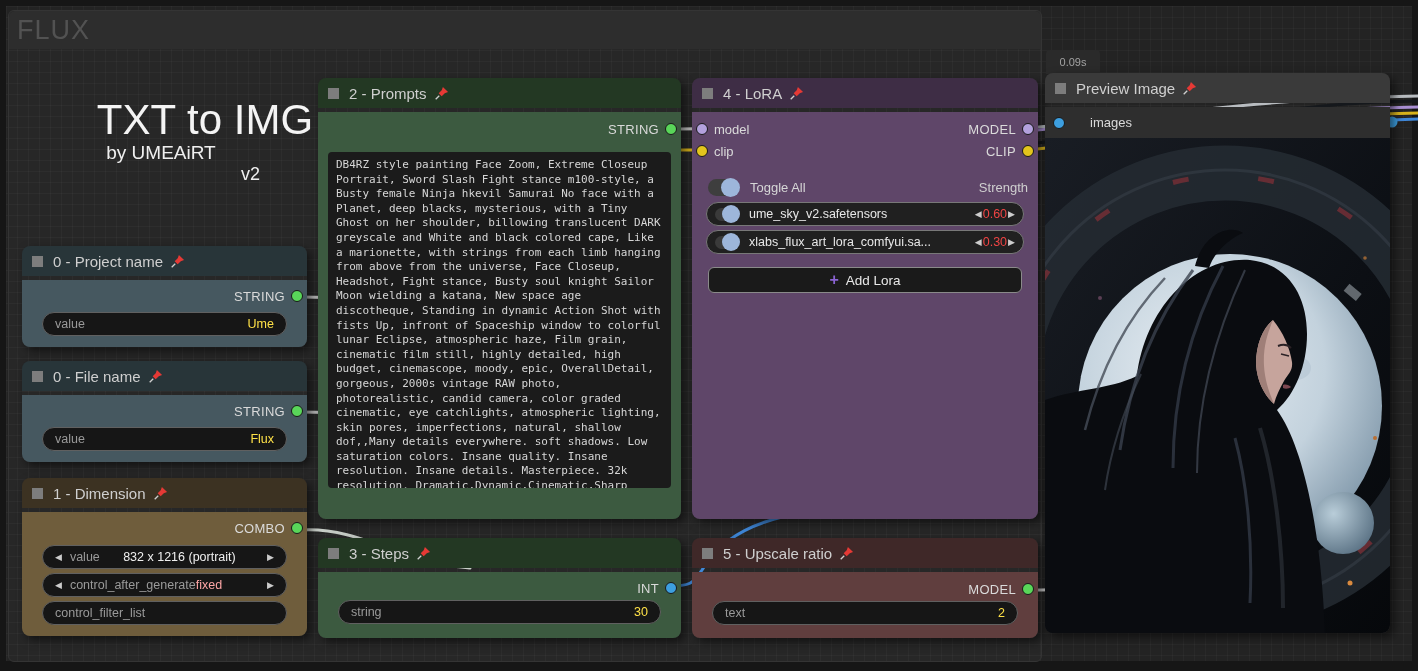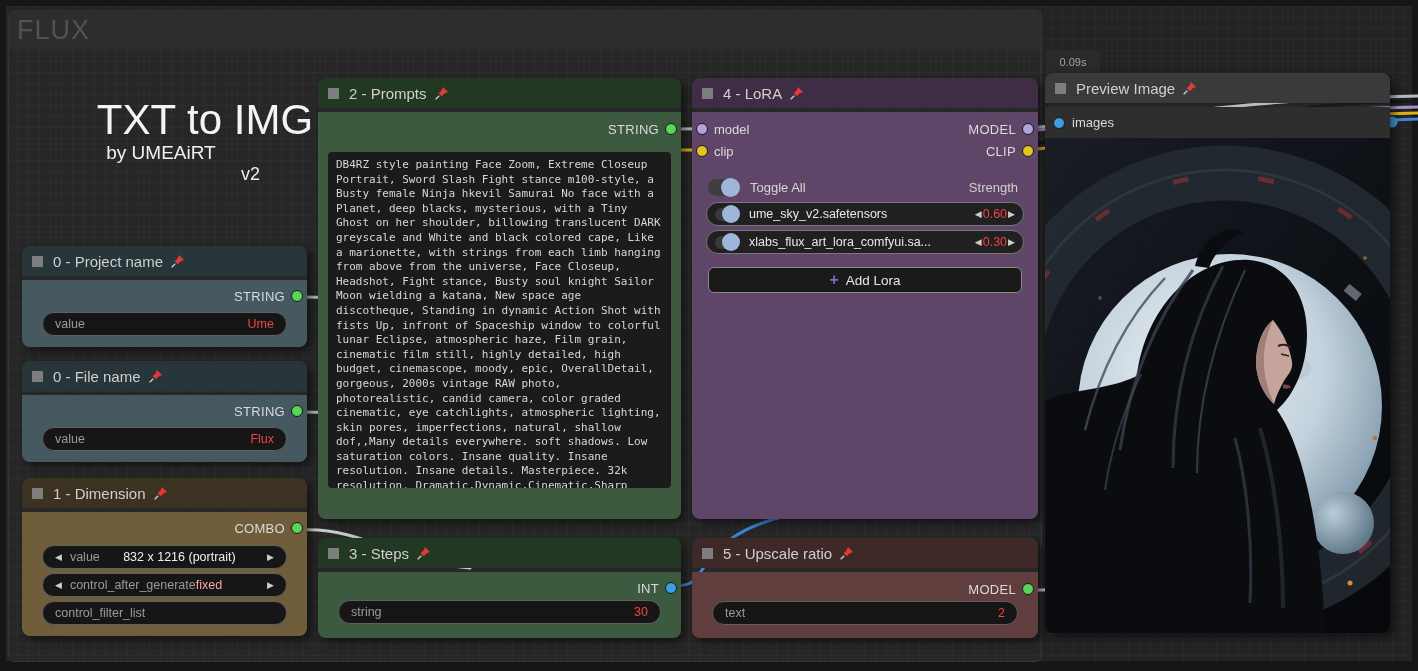--- a/index.html
+++ b/index.html
@@ -30,49 +30,49 @@
   .ntitle{font-size:15px;color:#cfcfcf;white-space:nowrap;}
   .pin{width:15px;height:15px;margin-left:7px;flex:0 0 auto;}
   .nb{position:absolute;left:0;right:0;top:34px;bottom:0;}
   .orow{position:absolute;right:4px;height:16px;display:flex;align-items:center;}
   .olabel{font-size:13px;color:#dadada;letter-spacing:.3px;margin-right:6px;}
   .dot{width:10px;height:10px;border-radius:50%;border:1px solid #191919;flex:0 0 auto;}
   .green{background:#59d659;} .blue{background:#3d9fe0;} .violet{background:#b3a1dd;} .yellow{background:#e3c51d;}
   .pill{position:absolute;height:22px;background:#161616;border:1px solid #606060;border-radius:12px;
     display:flex;align-items:center;padding:0 12px;font-size:12.5px;}
   .plabel{color:#9a9a9a;}
-  .pvalue{margin-left:auto;color:#ef4444;}
+  .pvalue{margin-left:auto;color:#fde047;}
   .cvalue{flex:1;text-align:center;color:#f0f0f0;}
   .cval2{margin-left:0;color:#fca5a5;}
   .arr{font-size:9px;color:#cccccc;flex:0 0 auto;}
   .pill .arr:first-child{margin-right:8px;} .pill .arr:last-child{margin-left:8px;}
   .ta{position:absolute;left:10px;right:10px;background:#1b1b1b;border-radius:4px;padding:6px 8px;
     font-family:"DejaVu Sans Mono",monospace;font-size:11px;line-height:14.6px;color:#d6d6d6;
     white-space:pre-wrap;word-break:break-word;overflow:hidden;}
   
   .iorow{position:absolute;left:4px;right:4px;height:16px;display:flex;align-items:center;}
   .ilabel{font-size:13px;color:#dadada;margin-left:6px;}
   .flex1{flex:1;}
-  .trow{position:absolute;left:16px;right:20px;height:19px;display:flex;align-items:center;}
+  .trow{position:absolute;left:16px;right:10px;height:19px;display:flex;align-items:center;}
   .toggle{width:30px;height:17px;border-radius:9px;background:#3e3e3e;position:relative;flex:0 0 auto;}
   .knob{position:absolute;right:-2px;top:-1px;width:19px;height:19px;border-radius:50%;background:#9db6da;}
   .tlabel{font-size:13px;color:#d6d6d6;margin-left:12px;}
   .slabel{font-size:13px;color:#cfcfcf;}
   .lpill{position:absolute;left:14px;right:14px;height:22px;background:#202020;border:1px solid #787878;
     border-radius:12px;display:flex;align-items:center;padding:0 8px;font-size:12.5px;}
   .ltoggle{width:24px;height:13px;border-radius:7px;background:#3a3a3a;position:relative;flex:0 0 auto;margin-right:10px;}
   .lknob{position:absolute;right:-1px;top:-3px;width:18px;height:18px;border-radius:50%;background:#9db6da;}
   .lname{flex:1;color:#e8e8e8;white-space:nowrap;overflow:hidden;}
   .lval{color:#ef4444;margin:0 1px;}
   .addbtn{position:absolute;left:16px;right:16px;height:24px;background:#1a1a1a;border:1px solid #8a8a8a;
     border-radius:6px;display:flex;align-items:center;justify-content:center;font-size:13.5px;color:#e8e8e8;}
   .plus{color:#8a63d2;font-weight:bold;font-size:16px;margin-right:7px;}
   
   .imrow{position:absolute;left:0;right:0;top:0;height:31px;background:#2e2e2e;display:flex;align-items:center;padding-left:8px;box-sizing:border-box;}
-  .imlabel{font-size:13px;color:#dadada;margin-left:7px;}
+  .imlabel{font-size:13px;color:#dadada;margin-left:25px;}
   .art{position:absolute;left:0;right:0;top:31px;bottom:0;}
   .badge{position:absolute;left:1046px;top:50px;width:54px;height:24px;background:#2a2a2a;
     border-radius:4px 4px 0 0;z-index:3;display:flex;align-items:center;justify-content:center;
     font-size:11px;color:#a2a2a2;}
 </style>
 </head>
 <body>
 
 <div class="stage">
   <div class="canvas"></div>

